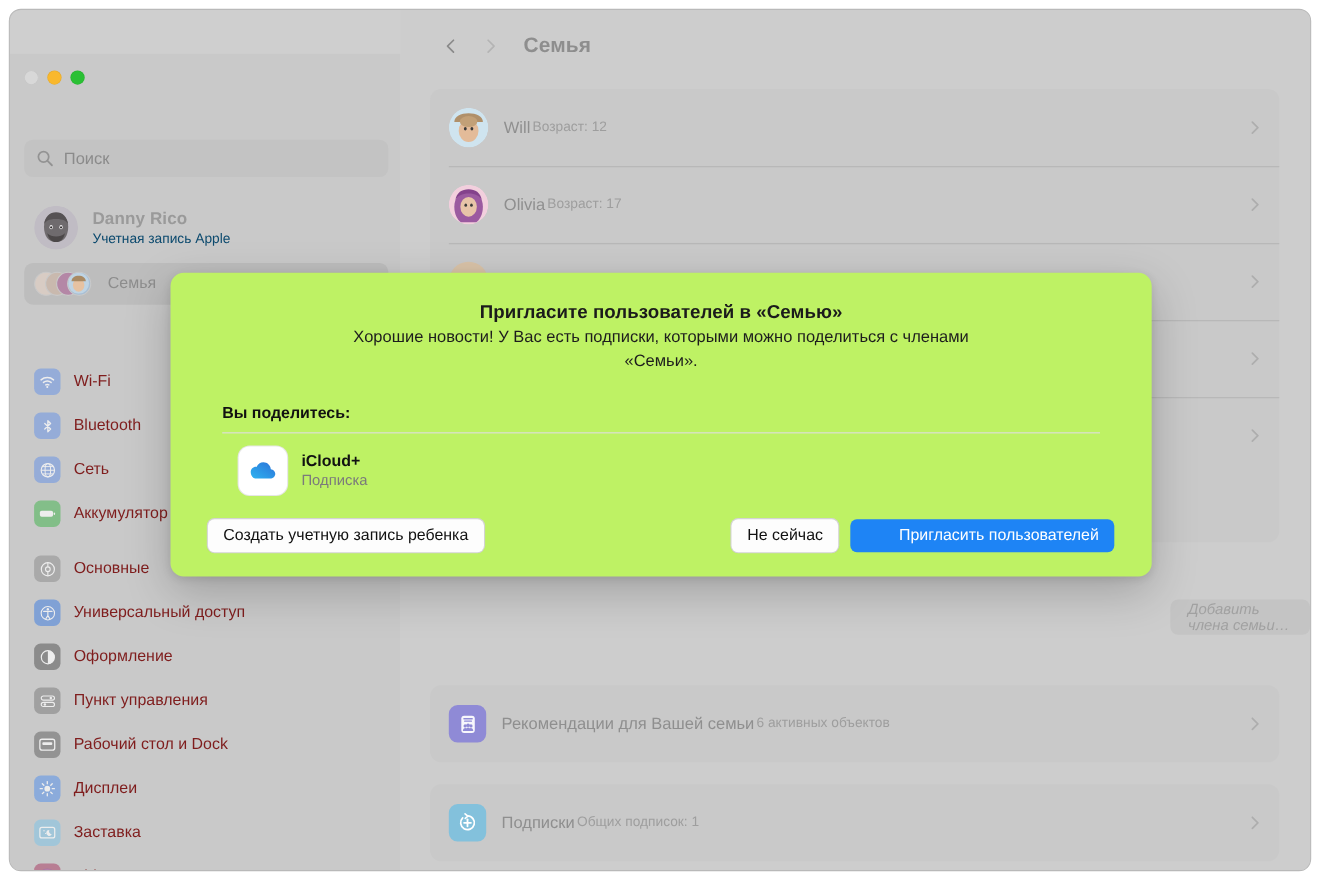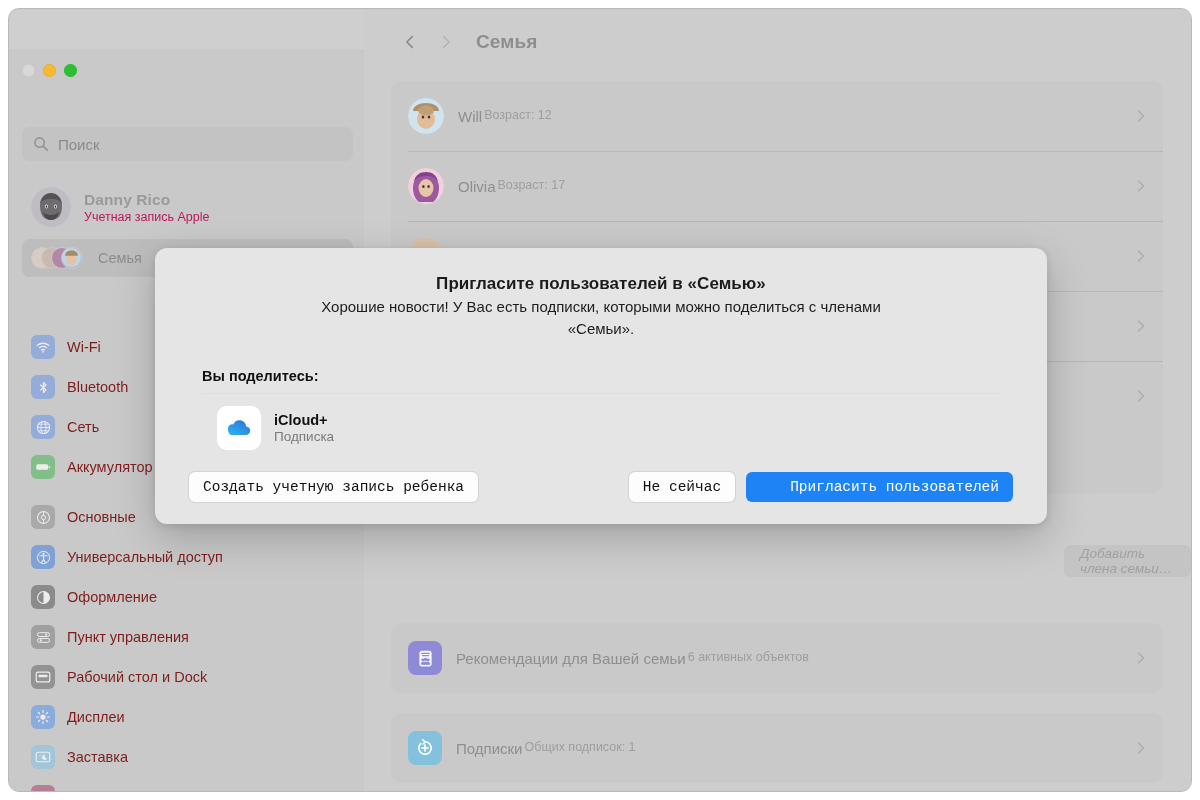--- a/index.html
+++ b/index.html
@@ -87,21 +87,21 @@
     border-radius: 50%;
     flex: none;
     position: relative;
     overflow: hidden;
   }
   #account-text { display: flex; flex-direction: column; gap: 1px; }
   #account-name {
     font-size: 15.5px; font-weight: 700; color: #9a9a9a; letter-spacing: .1px;
   }
   #account-sub {
-    font-size: 12.5px; color: #be185d;
+    font-size: 12.5px; color: #0c4a6e;
   }
 
   #family-row {
     position: absolute;
     left: 13px; top: 190px;
     width: 331px; height: 38px;
     background: #bdbdbd;
     border-radius: 8px;
     display: flex;
     align-items: center;
@@ -245,21 +245,21 @@
     color: #a1a1a1;
     padding: 0 16px;
   }
 
   
   #dialog {
     position: absolute;
     left: 155px; top: 248px;
     width: 892px;
     border-radius: 12px;
-    background: #e5e5e5;
+    background: #bef264;
     box-shadow: 0 14px 42px rgba(0,0,0,.21), 0 2px 8px rgba(0,0,0,.10);
     padding: 26px 34px 22px 34px;
     z-index: 50;
   }
   #dialog-title {
     text-align: center;
     font-size: 17px;
     font-weight: 700;
     color: #1b1b1b;
     letter-spacing: .05px;
@@ -312,21 +312,21 @@
     align-items: center;
     gap: 0;
   }
   .btn {
     height: 30px;
     border-radius: 6px;
     display: flex; align-items: center; justify-content: center;
     font-size: 14.5px;
     padding: 0 14px;
     white-space: nowrap;
-    font-family: Liberation Mono, monospace;
+    font-family: Liberation Sans, sans-serif;
     border: none;
     cursor: default;
   }
   .btn-secondary {
     background: #fdfdfd;
     color: #111;
     box-shadow: 0 0 0 1px #d3d3d3, 0 0.5px 1px rgba(0,0,0,.06);
   }
   .btn-primary {
     background: #1e84f5;

